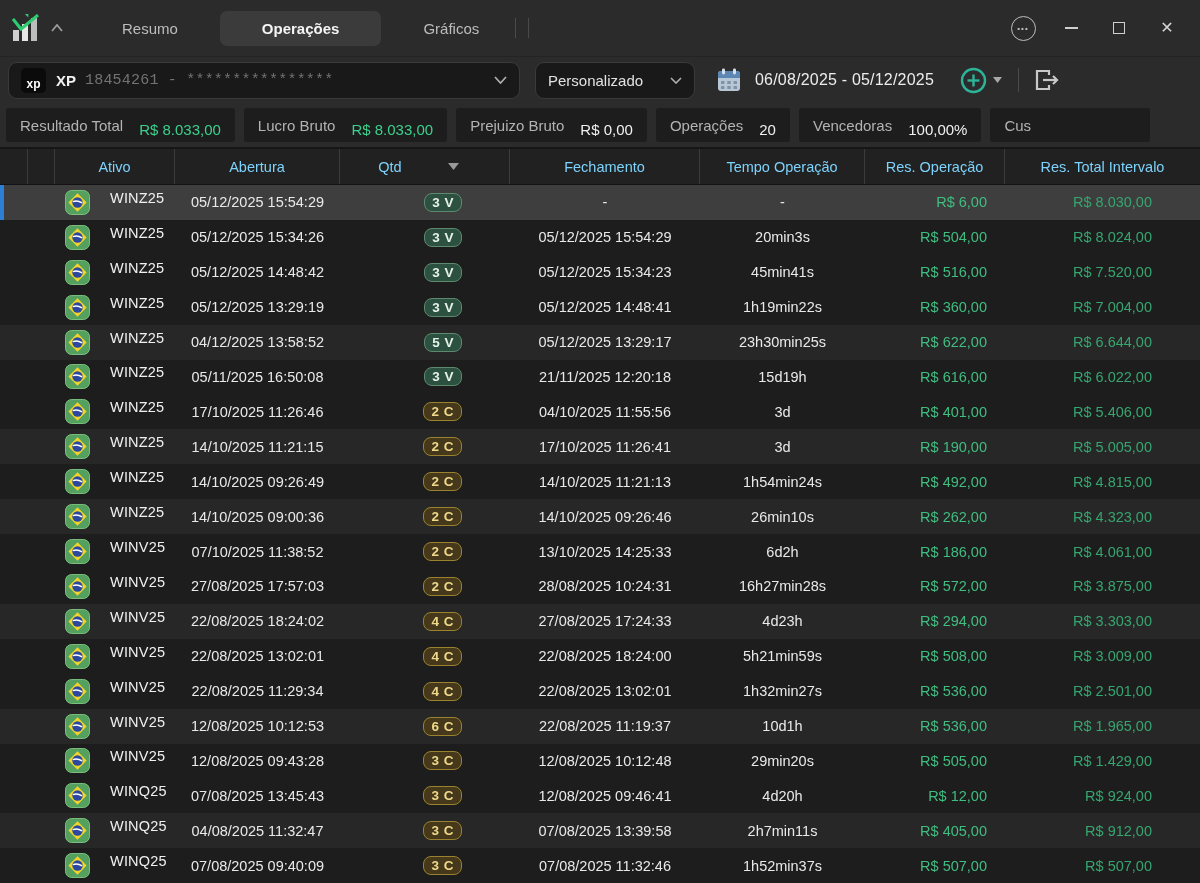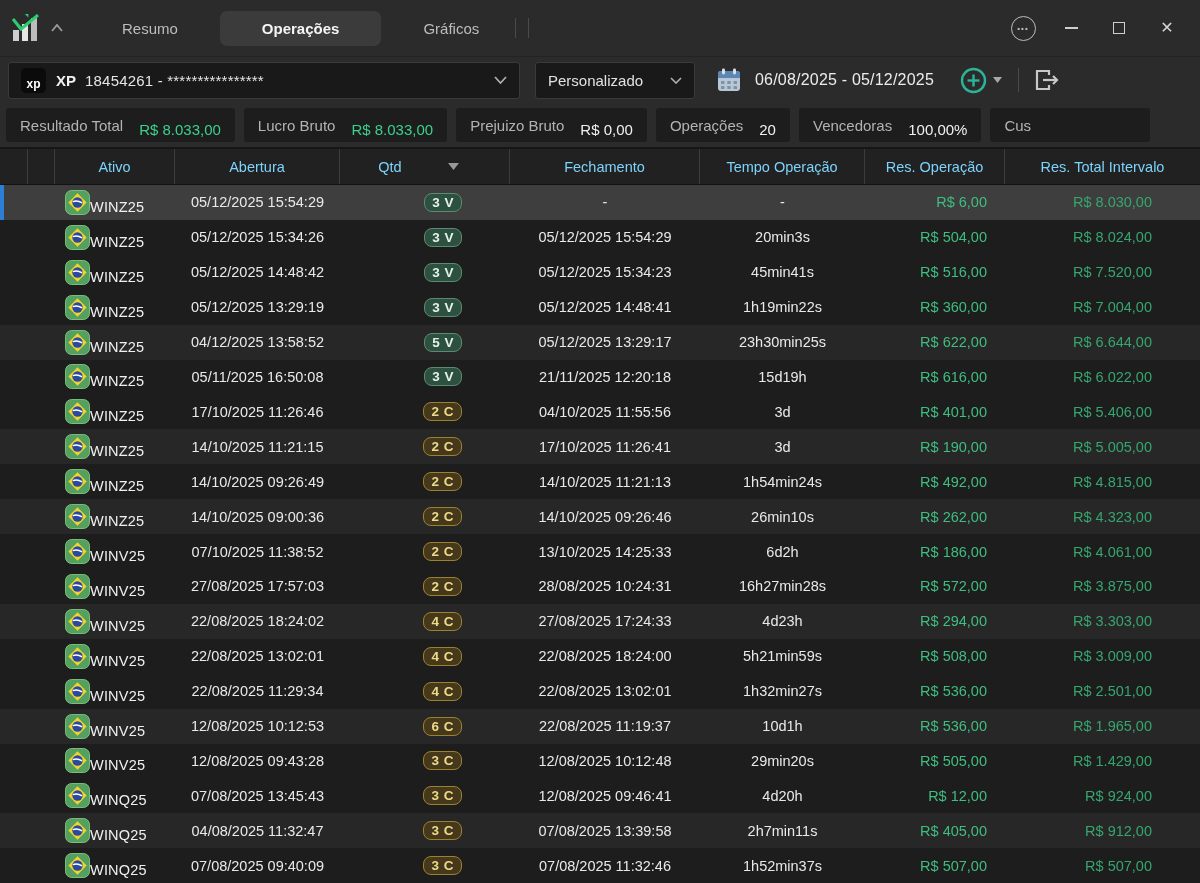--- a/index.html
+++ b/index.html
@@ -36,31 +36,31 @@
     display:flex; align-items:center; justify-content:center;
     font-size:8px; letter-spacing:1px; color:#bdbdbd; font-weight:700;
   }
   .min-glyph { width:13px; height:2px; background:#cfcfcf; }
   .max-glyph { width:12px; height:12px; border:1.6px solid #cfcfcf; }
   .close-glyph { font-size:16px; line-height:1; color:#d6d6d6; }
 
   
   .toolbar { height:46px; display:flex; align-items:center; padding:0 14px 0 8px; flex:none; }
   .tool-btn {
-    height:37px; background:#191919; border:1px solid #3a3a3a; border-radius:3px;
+    height:37px; background:#191919; border:1px solid #3a3a3a; border-radius:9px;
     display:flex; align-items:center; padding:0 12px; cursor:default;
   }
   .account-btn { width:512px; }
   .xp-badge {
     width:25px; height:25px; background:#0b0b0b; border-radius:5px; flex:none;
     display:flex; align-items:flex-end; justify-content:center;
     color:#fff; font-weight:700; font-size:12px; line-height:1.4;
   }
   .broker-label { font-weight:700; font-size:15px; color:#f2f2f2; margin-left:10px; }
-  .account-text { font-size:15px; color:#e5e5e5; margin-left:9px; letter-spacing:.2px; }
+  .account-text { font-size:15px; color:#737373; margin-left:9px; letter-spacing:.2px;font-family:Liberation Mono, monospace; }
   .chev { margin-left:auto; }
   .period-btn { width:160px; margin-left:15px; font-size:15px; color:#e2e2e2; }
   .cal-wrap { margin-left:21px; display:flex; align-items:center; }
   .date-range { font-size:16px; color:#ececec; margin-left:13px; letter-spacing:.2px; }
   .add-wrap { display:flex; align-items:center; margin-left:26px; gap:6px; }
   .v-divider { width:1px; height:24px; background:#4a4a4a; margin-left:16px; }
   .export-wrap { margin-left:15px; display:flex; align-items:center; }
 
   
   .statsbar {
@@ -95,21 +95,21 @@
 
   .tbody { flex:1; display:flex; flex-direction:column; background:#1d1d1d; }
   .row { flex:1; align-items:center; position:relative; background:#1d1d1d; }
   .row:nth-child(5), .row:nth-child(8), .row:nth-child(10),
   .row:nth-child(13), .row:nth-child(16), .row:nth-child(19) { background:#272727; }
   .row.selected { background:#3e3e3e; }
   .sel-bar { position:absolute; left:0; top:0; bottom:0; width:4px; background:#2d7fd6; display:none; }
   .row.selected .sel-bar { display:block; }
 
   .cell { font-size:14.5px; color:#e9e9e9; white-space:nowrap; overflow:hidden; }
-  .cell-ativo { grid-column:3; display:flex; align-items:flex-end; gap:0; padding-left:10px; }
+  .cell-ativo { grid-column:3; display:flex; align-items:flex-start; gap:20px; padding-left:10px; }
   .ticker { font-size:14.5px; color:#f0f0f0; letter-spacing:.2px; }
   .flag { display:flex; flex:none; }
   .cell-abertura { grid-column:4; text-align:center; }
   .cell-qtd { grid-column:5 / span 2; display:flex; justify-content:flex-end; padding-right:48px; }
   .cell-fech { grid-column:7; text-align:center; }
   .cell-tempo { grid-column:8; text-align:center; }
   .cell-resop { grid-column:9; text-align:right; padding-right:18px; color:#40bd80; }
   .cell-restotal { grid-column:10; text-align:right; padding-right:48px; color:#36a56f; }
 
   .badge {

